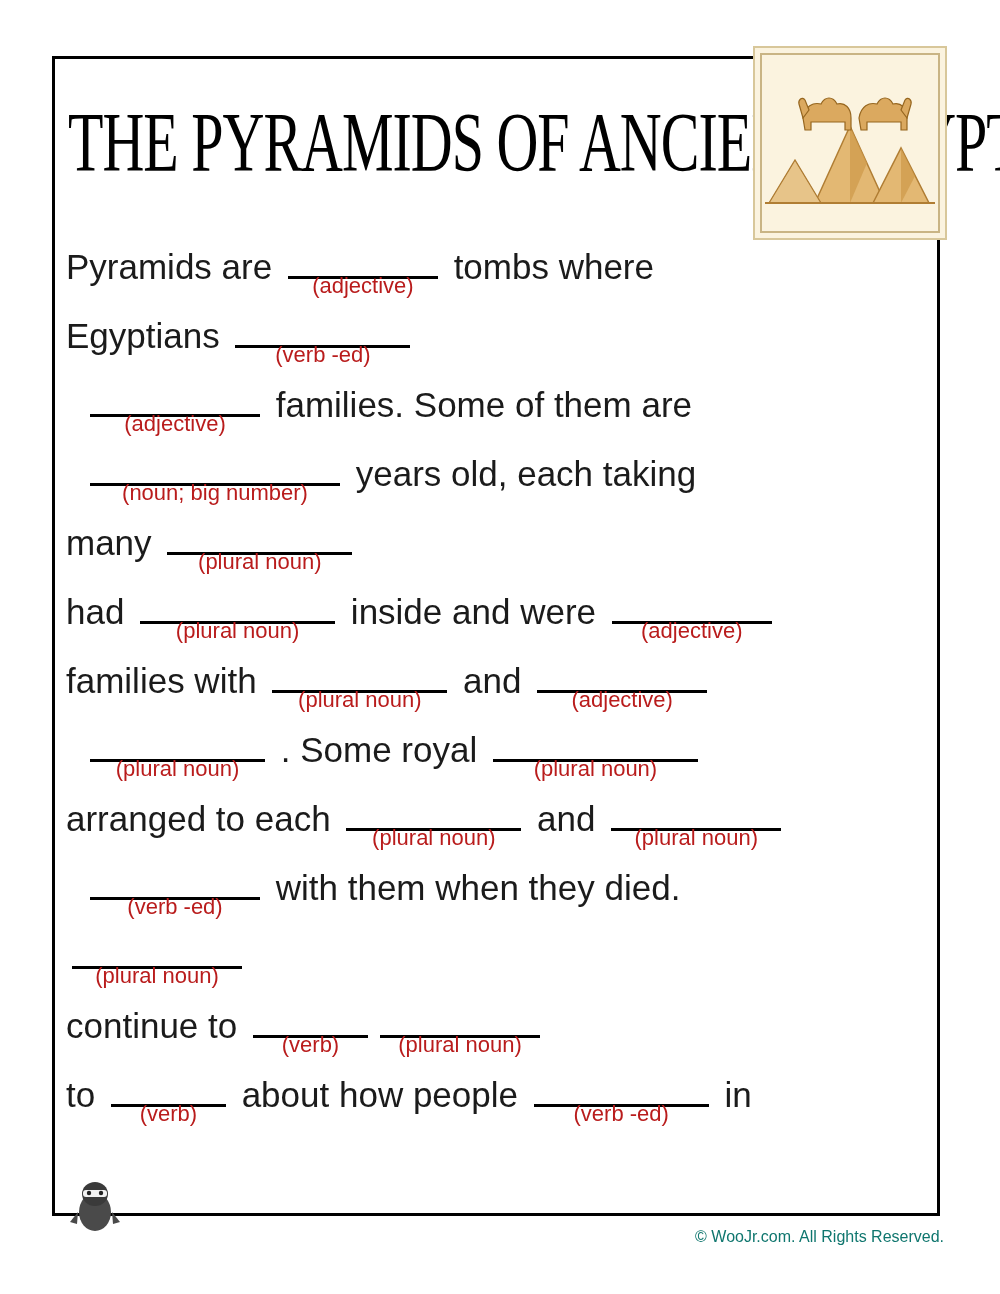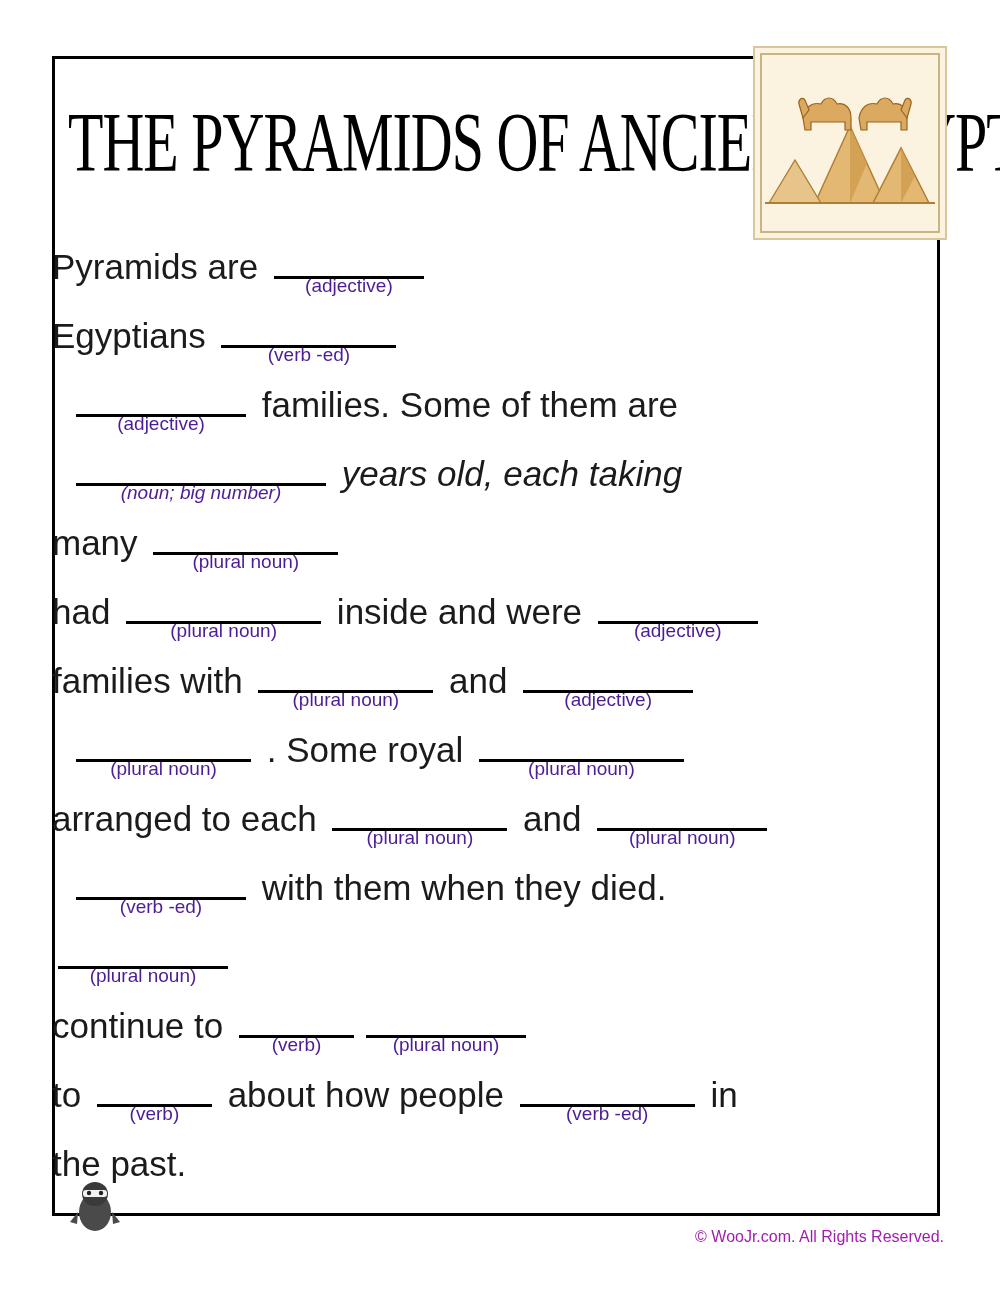--- a/index.html
+++ b/index.html
@@ -61,21 +61,21 @@
     background: #f6eacb;
     border: 2px solid #d8c79a;
     box-sizing: border-box;
     box-shadow: 0 0 0 3px #fdf8ec inset;
   }
   .illus svg { display: block; }
 
   
   .body-text {
     position: absolute;
-    left: 52px;
+    left: 66px;
     top: 232px;
     width: 870px;
     color: #1b1b1b;
     font-size: 35px;
     line-height: 69px;
     font-family: "Liberation Sans", sans-serif;
   }
   .line {
     display: block;
     height: 69px;
@@ -92,41 +92,41 @@
     text-align: center;
     border-bottom: 3px solid #000;
     height: 30px;
     margin: 0 6px;
   }
   .blank .hint {
     position: absolute;
     left: 50%;
     transform: translateX(-50%);
     top: 31px;
-    font-size: 19px;
+    font-size: 22px;
     line-height: 18px;
     white-space: nowrap;
-    color: #4c1d95;
+    color: #b91c1c;
   }
   .w150 { width: 150px; }
   .w160 { width: 160px; }
   .w170 { width: 170px; }
   .w175 { width: 175px; }
   .w185 { width: 185px; }
   .w195 { width: 195px; }
   .w205 { width: 205px; }
   .w115 { width: 115px; }
 
   
   .footer {
     position: absolute;
     right: 56px;
     top: 1228px;
     font-size: 16px;
-    color: #a21caf;
+    color: #0f766e;
     font-family: "Liberation Sans", sans-serif;
   }
 
   .mascot {
     position: absolute;
     left: 68px;
     top: 1178px;
     width: 54px;
     height: 56px;
   }
@@ -161,32 +161,32 @@
       <g fill="#dba95f" stroke="#96661f" stroke-width="1.2">
         <path d="M104,70 C106,58 114,54 122,56 C126,48 134,48 138,56 C146,54 152,60 152,70 L152,82 L146,82 L146,74 L112,74 L112,82 L106,82 Z"></path>
         <path d="M152,70 L156,56 C157,52 153,48 150,52 L146,62 Z"></path>
       </g>
     </svg>
   </div>
 
   <div class="body-text">
 
     <div class="line">
-      <span class="txt">Pyramids are </span><span class="blank w150"><span class="hint">(adjective)</span></span>
+      <span class="txt">Pyramids are </span><span class="blank w150"><span class="hint">(adjective)</span></span><span class="txt"> tombs where</span>
     </div>
 
     <div class="line">
       <span class="txt">Egyptians </span><span class="blank w175"><span class="hint">(verb -ed)</span></span>
     </div>
 
     <div class="line" style="padding-left:18px;">
       <span class="blank w170"><span class="hint">(adjective)</span></span><span class="txt"> families. Some of them are</span>
     </div>
 
-    <div class="line" style="padding-left:18px;font-style:italic;">
+    <div class="line" style="padding-left:18px;">
       <span class="blank w250" style="width:250px;"><span class="hint">(noun; big number)</span></span><span class="txt"> years old, each taking</span>
     </div>
 
     <div class="line">
       <span class="txt">many </span><span class="blank w185"><span class="hint">(plural noun)</span></span>
     </div>
 
     <div class="line">
       <span class="txt">had </span><span class="blank w195"><span class="hint">(plural noun)</span></span><span class="txt"> inside and were </span><span class="blank w160"><span class="hint">(adjective)</span></span>
     </div>
@@ -212,23 +212,20 @@
     </div>
 
     <div class="line">
       <span class="txt">continue to </span><span class="blank w115"><span class="hint">(verb)</span></span><span class="blank w160"><span class="hint">(plural noun)</span></span>
     </div>
 
     <div class="line">
       <span class="txt">to </span><span class="blank w115"><span class="hint">(verb)</span></span><span class="txt"> about how people </span><span class="blank w175"><span class="hint">(verb -ed)</span></span><span class="txt"> in</span>
     </div>
 
-    <div class="line">
-      <span class="txt">the past.</span>
-    </div>
 
   </div>
 
   <div class="mascot">
     <svg width="54" height="56" viewBox="0 0 54 56">
       <ellipse cx="27" cy="34" rx="16" ry="19" fill="#4a4a4a"></ellipse>
       <ellipse cx="27" cy="16" rx="13" ry="12" fill="#3a3a3a"></ellipse>
       <rect x="15" y="12" width="24" height="7" rx="3" fill="#f2f2f2"></rect>
       <circle cx="21" cy="15" r="2.2" fill="#222"></circle>
       <circle cx="33" cy="15" r="2.2" fill="#222"></circle>

